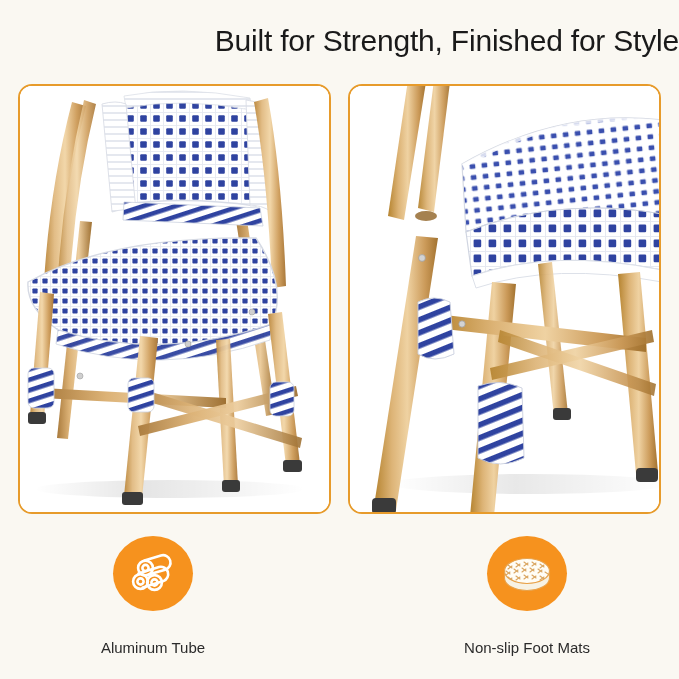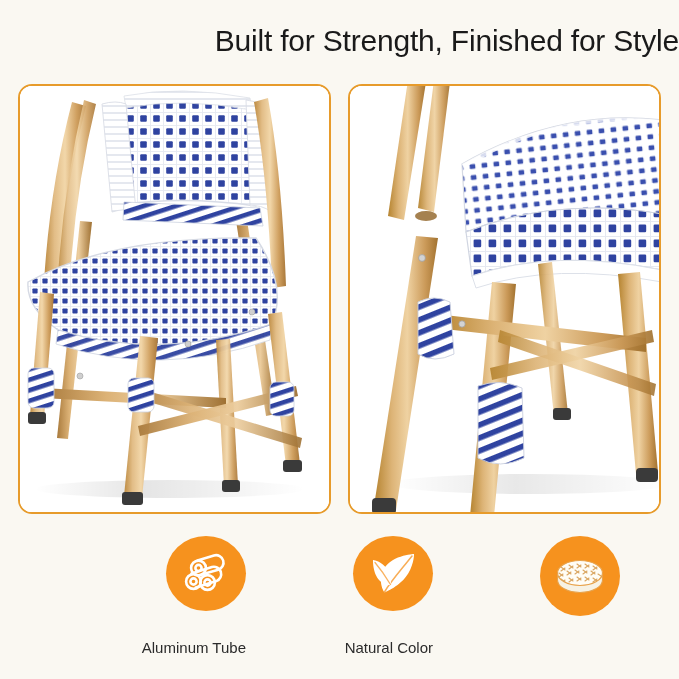--- a/index.html
+++ b/index.html
@@ -63,21 +63,21 @@
     top: 536px;
     width: 560px;
     height: 120px;
     display: flex;
     justify-content: space-between;
   }
   .feature {
     width: 186px;
     display: flex;
     flex-direction: column;
-    align-items: flex-end;
+    align-items: center;
     gap: 17px;
   }
   .badge {
     width: 80px;
     height: 80px;
     border-radius: 50%;
     background: #f6921e;
     display: flex;
     align-items: center;
     justify-content: center;
@@ -284,33 +284,20 @@
           <circle cx="15.5" cy="35.5" r="7.4"></circle>
           <circle cx="15.5" cy="35.5" r="3.1"></circle>
           <circle cx="29.5" cy="36.5" r="7.4"></circle>
           <circle cx="29.5" cy="36.5" r="3.1"></circle>
         </g>
       </svg>
     </div>
     <div class="feature-label">Aluminum Tube</div>
   </div>
 
-  <div class="feature">
-    <div class="badge">
-      <svg width="52" height="52" viewBox="0 0 52 52">
-
-        <path d="M47 6 C47 6 22 7 15.5 24 C11 35.5 17.5 44.5 17.5 44.5 C17.5 44.5 34 38 41.5 25 C47.5 14.5 47 6 47 6 Z" fill="#ffffff"></path>
-        <path d="M17.5 44 C24 33 34 22 45 8" fill="none" stroke="#f6921e" stroke-width="1.5" stroke-linecap="round" opacity="0.75"></path>
-
-        <path d="M6 12 C6 12 5.5 25 12.5 32.5 C17.5 38 24 37 24 37 C24 37 24.5 25.5 18 18.5 C12.5 12.5 6 12 6 12 Z" fill="#ffffff"></path>
-        <path d="M8 14.5 C13.5 21 19 29 23.5 36.5" fill="none" stroke="#f6921e" stroke-width="1.3" stroke-linecap="round" opacity="0.7"></path>
-      </svg>
-    </div>
-    <div class="feature-label">Natural Color</div>
-  </div>
 
   <div class="feature">
     <div class="badge">
       <svg width="58" height="58" viewBox="0 0 58 58">
         <defs>
           <clipPath id="matclip">
             <ellipse cx="29" cy="26" rx="22.5" ry="12.5"></ellipse>
           </clipPath>
         </defs>
 
@@ -322,14 +309,15 @@
         <g clip-path="url(#matclip)" stroke="#d8a25a" stroke-width="1.15" stroke-linecap="round" opacity="0.95">
           <path d="M10 20 l4 3 M18 18 l4 3 M26 17 l4 3 M34 17 l4 3 M42 19 l4 3"></path>
           <path d="M8 26 l4 3 M16 24 l4 3 M24 23 l4 3 M32 23 l4 3 M40 24 l4 3 M47 27 l3 2"></path>
           <path d="M10 32 l4 3 M18 31 l4 3 M26 30 l4 3 M34 30 l4 3 M42 31 l4 3"></path>
           <path d="M14 21 l-4 3 M22 19 l-4 3 M30 18 l-4 3 M38 18 l-4 3 M46 20 l-4 3"></path>
           <path d="M12 27 l-4 3 M20 25 l-4 3 M28 24 l-4 3 M36 24 l-4 3 M44 25 l-4 3"></path>
           <path d="M14 33 l-4 3 M22 32 l-4 3 M30 31 l-4 3 M38 31 l-4 3 M46 32 l-4 3"></path>
         </g>
       </svg>
     </div>
+    <div class="feature-label">Non-slip Foot Mats</div>
   </div>
 </div>
 
 </body></html>

